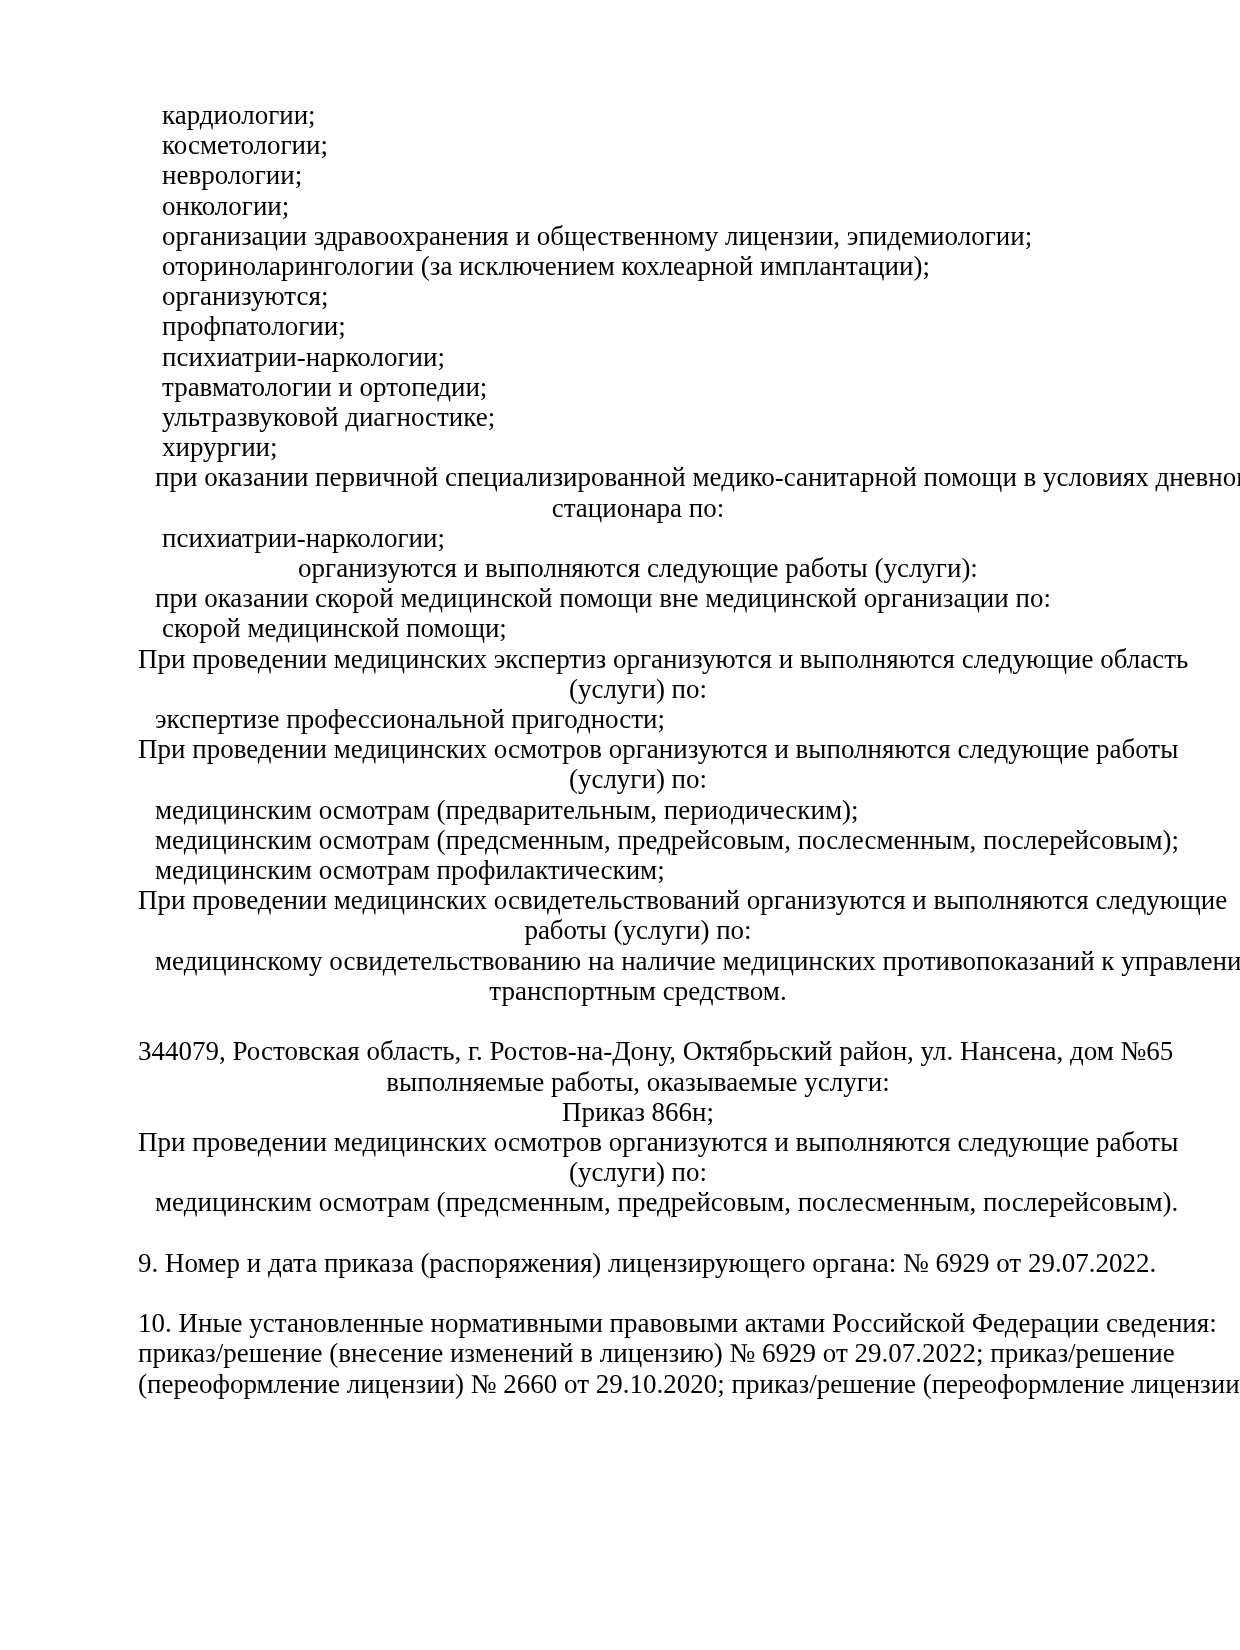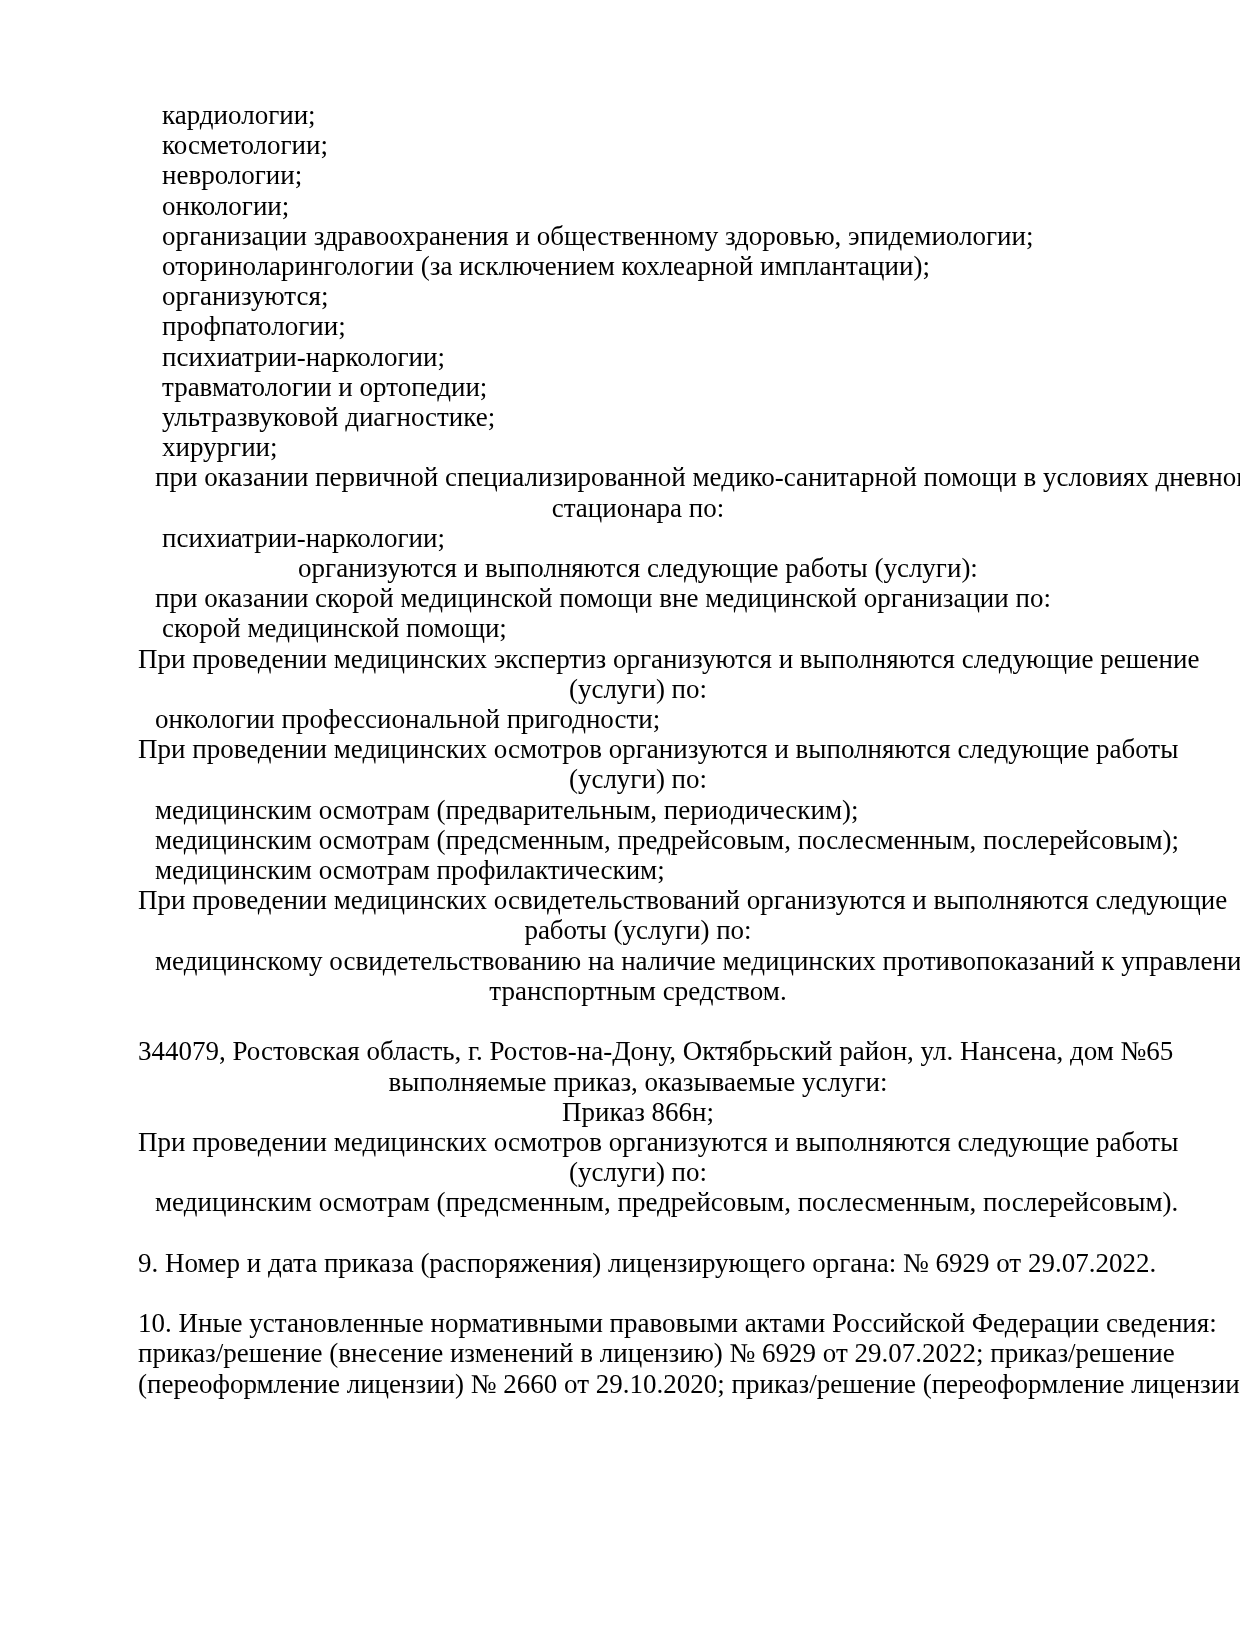--- a/index.html
+++ b/index.html
@@ -40,49 +40,49 @@
 </style>
 </head>
 <body style="background: rgb(255, 255, 255);">
 
 <div class="page">
   <div class="content" style="color: rgb(0, 0, 0);">
       <div class="line ind2">кардиологии;</div>
       <div class="line ind2">косметологии;</div>
       <div class="line ind2">неврологии;</div>
       <div class="line ind2">онкологии;</div>
-      <div class="line ind2">организации здравоохранения и общественному здоровью, эпидемиологии;</div>
+      <div class="line ind2">организации здравоохранения и общественному лицензии, эпидемиологии;</div>
       <div class="line ind2">оториноларингологии (за исключением кохлеарной имплантации);</div>
       <div class="line ind2">организуются;</div>
       <div class="line ind2">профпатологии;</div>
       <div class="line ind2">психиатрии-наркологии;</div>
       <div class="line ind2">травматологии и ортопедии;</div>
       <div class="line ind2">ультразвуковой диагностике;</div>
       <div class="line ind2">хирургии;</div>
       <div class="line ind1">при оказании первичной специализированной медико-санитарной помощи в условиях дневного</div>
       <div class="line ind0">стационара по:</div>
       <div class="line ind2">психиатрии-наркологии;</div>
       <div class="line ind0">организуются и выполняются следующие работы (услуги):</div>
       <div class="line ind1">при оказании скорой медицинской помощи вне медицинской организации по:</div>
       <div class="line ind2">скорой медицинской помощи;</div>
-      <div class="line ind0">При проведении медицинских экспертиз организуются и выполняются следующие решение</div>
+      <div class="line ind0">При проведении медицинских экспертиз организуются и выполняются следующие область</div>
       <div class="line ind0">(услуги) по:</div>
-      <div class="line ind1">онкологии профессиональной пригодности;</div>
+      <div class="line ind1">экспертизе профессиональной пригодности;</div>
       <div class="line ind0">При проведении медицинских осмотров организуются и выполняются следующие работы</div>
       <div class="line ind0">(услуги) по:</div>
       <div class="line ind1">медицинским осмотрам (предварительным, периодическим);</div>
       <div class="line ind1">медицинским осмотрам (предсменным, предрейсовым, послесменным, послерейсовым);</div>
       <div class="line ind1">медицинским осмотрам профилактическим;</div>
       <div class="line ind0">При проведении медицинских освидетельствований организуются и выполняются следующие</div>
       <div class="line ind0">работы (услуги) по:</div>
       <div class="line ind1">медицинскому освидетельствованию на наличие медицинских противопоказаний к управлению</div>
       <div class="line ind0">транспортным средством.</div>
       <div class="line ind0">&nbsp;</div>
       <div class="line ind0">344079, Ростовская область, г. Ростов-на-Дону, Октябрьский район, ул. Нансена, дом №65</div>
-      <div class="line ind0">выполняемые приказ, оказываемые услуги:</div>
+      <div class="line ind0">выполняемые работы, оказываемые услуги:</div>
       <div class="line ind0">Приказ 866н;</div>
       <div class="line ind0">При проведении медицинских осмотров организуются и выполняются следующие работы</div>
       <div class="line ind0">(услуги) по:</div>
       <div class="line ind1">медицинским осмотрам (предсменным, предрейсовым, послесменным, послерейсовым).</div>
       <div class="line ind0">&nbsp;</div>
       <div class="line ind0">9. Номер и дата приказа (распоряжения) лицензирующего органа: № 6929 от 29.07.2022.</div>
       <div class="line ind0">&nbsp;</div>
       <div class="line ind0">10. Иные установленные нормативными правовыми актами Российской Федерации сведения:</div>
       <div class="line ind0">приказ/решение (внесение изменений в лицензию) № 6929 от 29.07.2022; приказ/решение</div>
       <div class="line ind0">(переоформление лицензии) № 2660 от 29.10.2020; приказ/решение (переоформление лицензии)</div>

